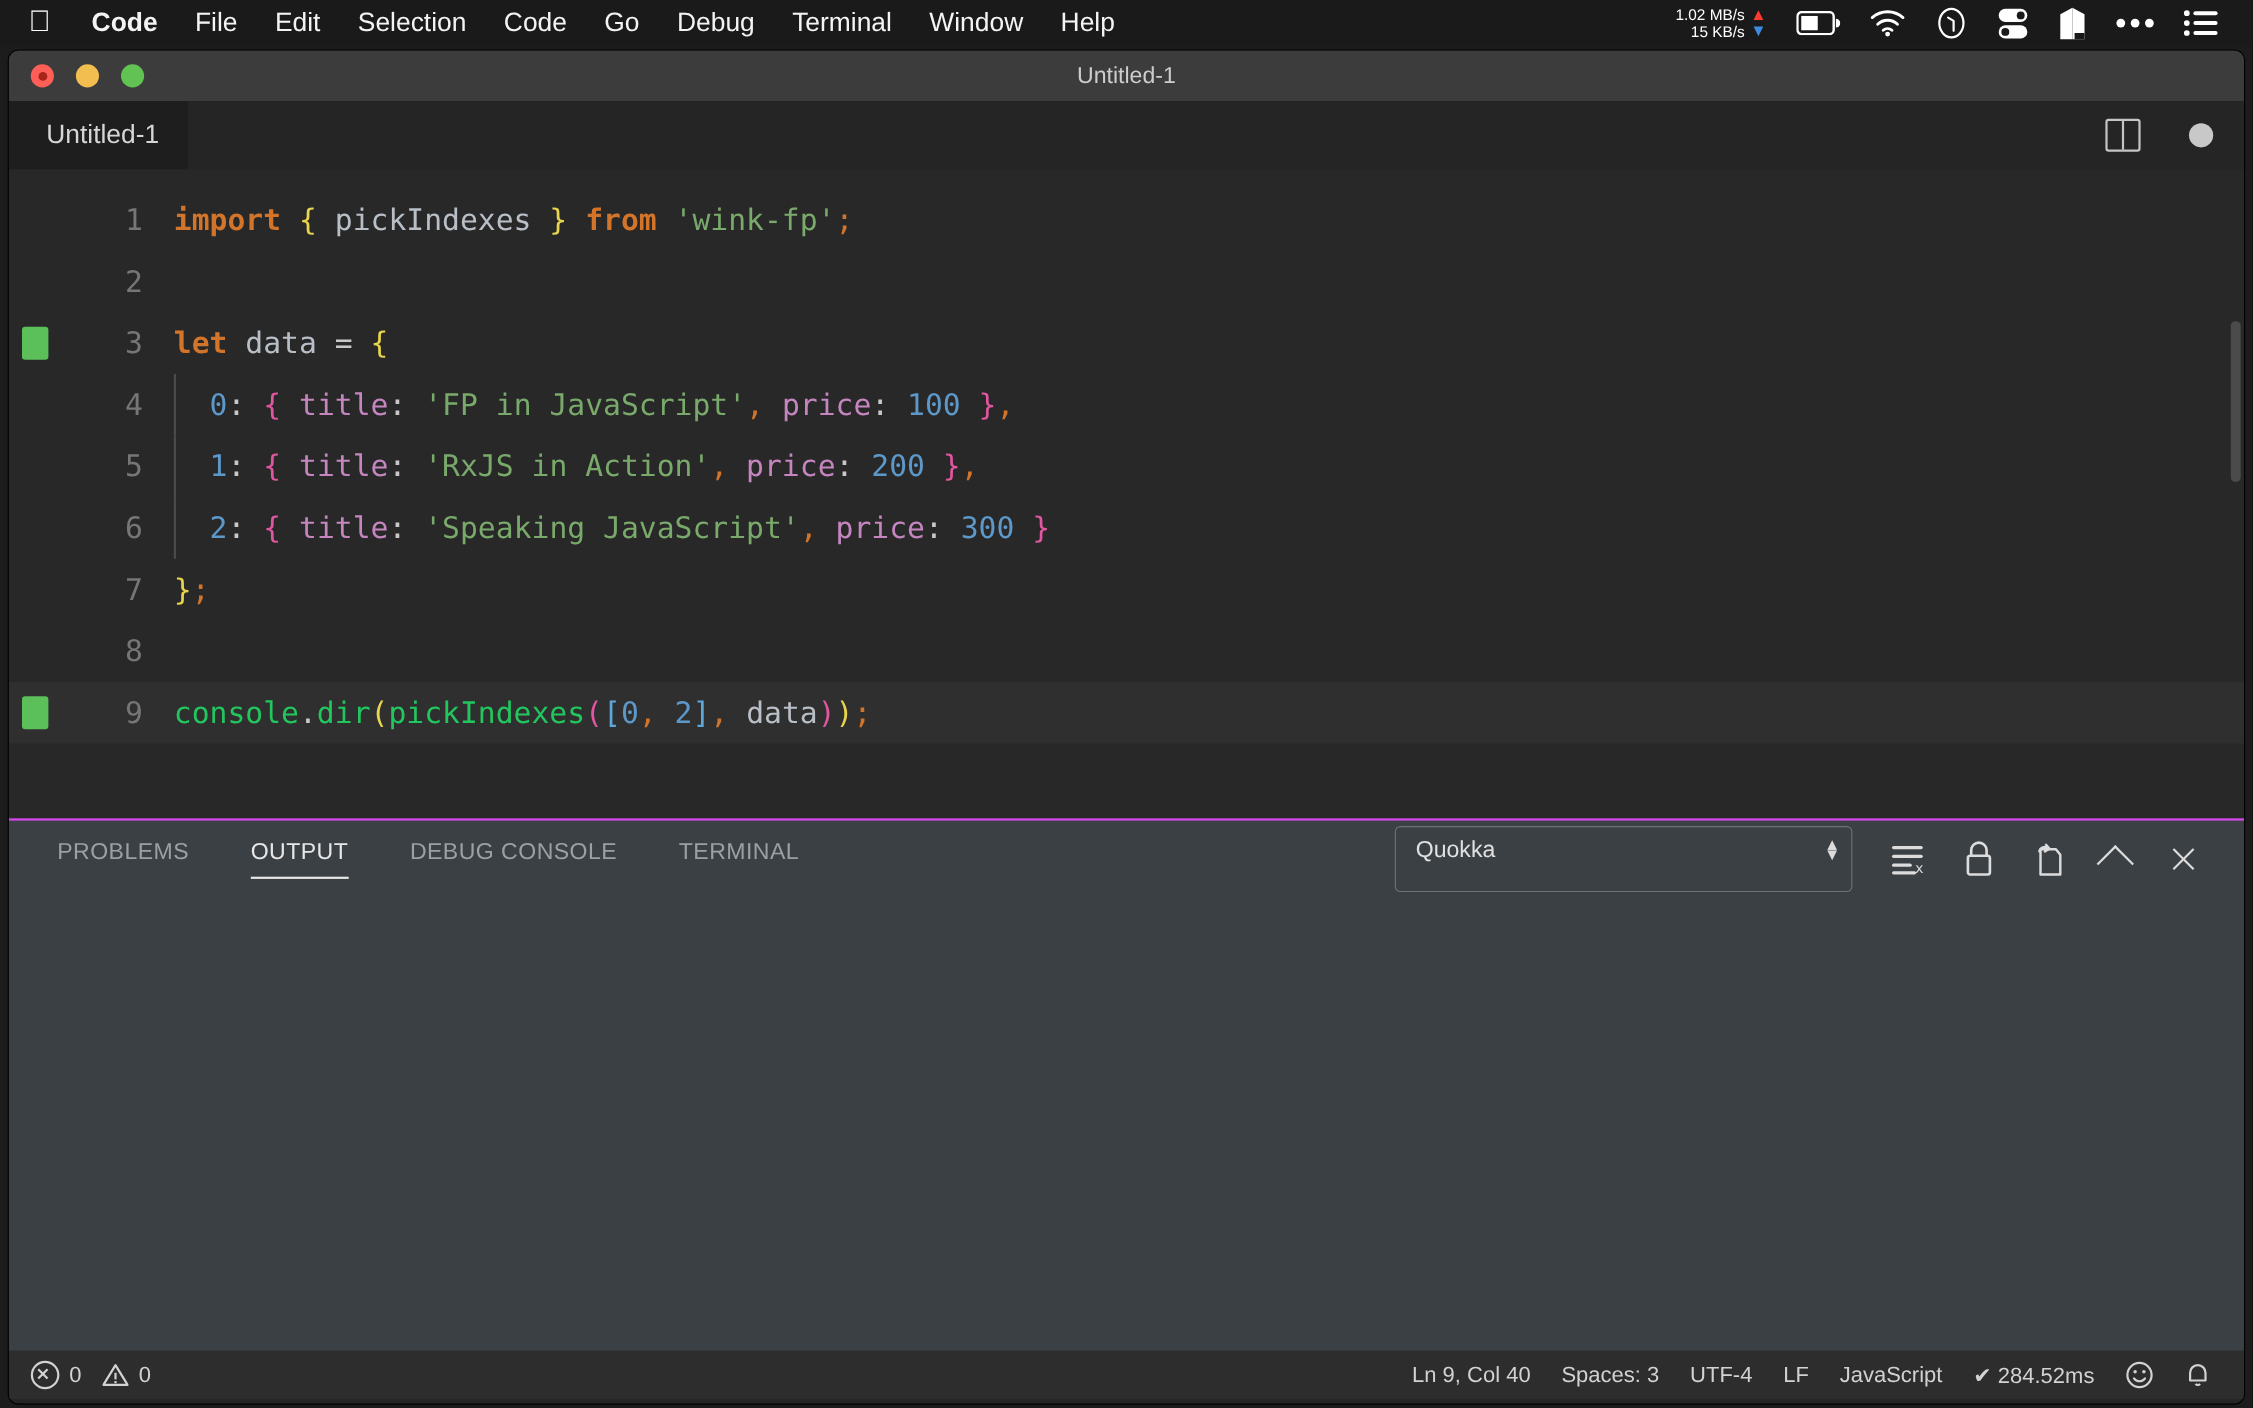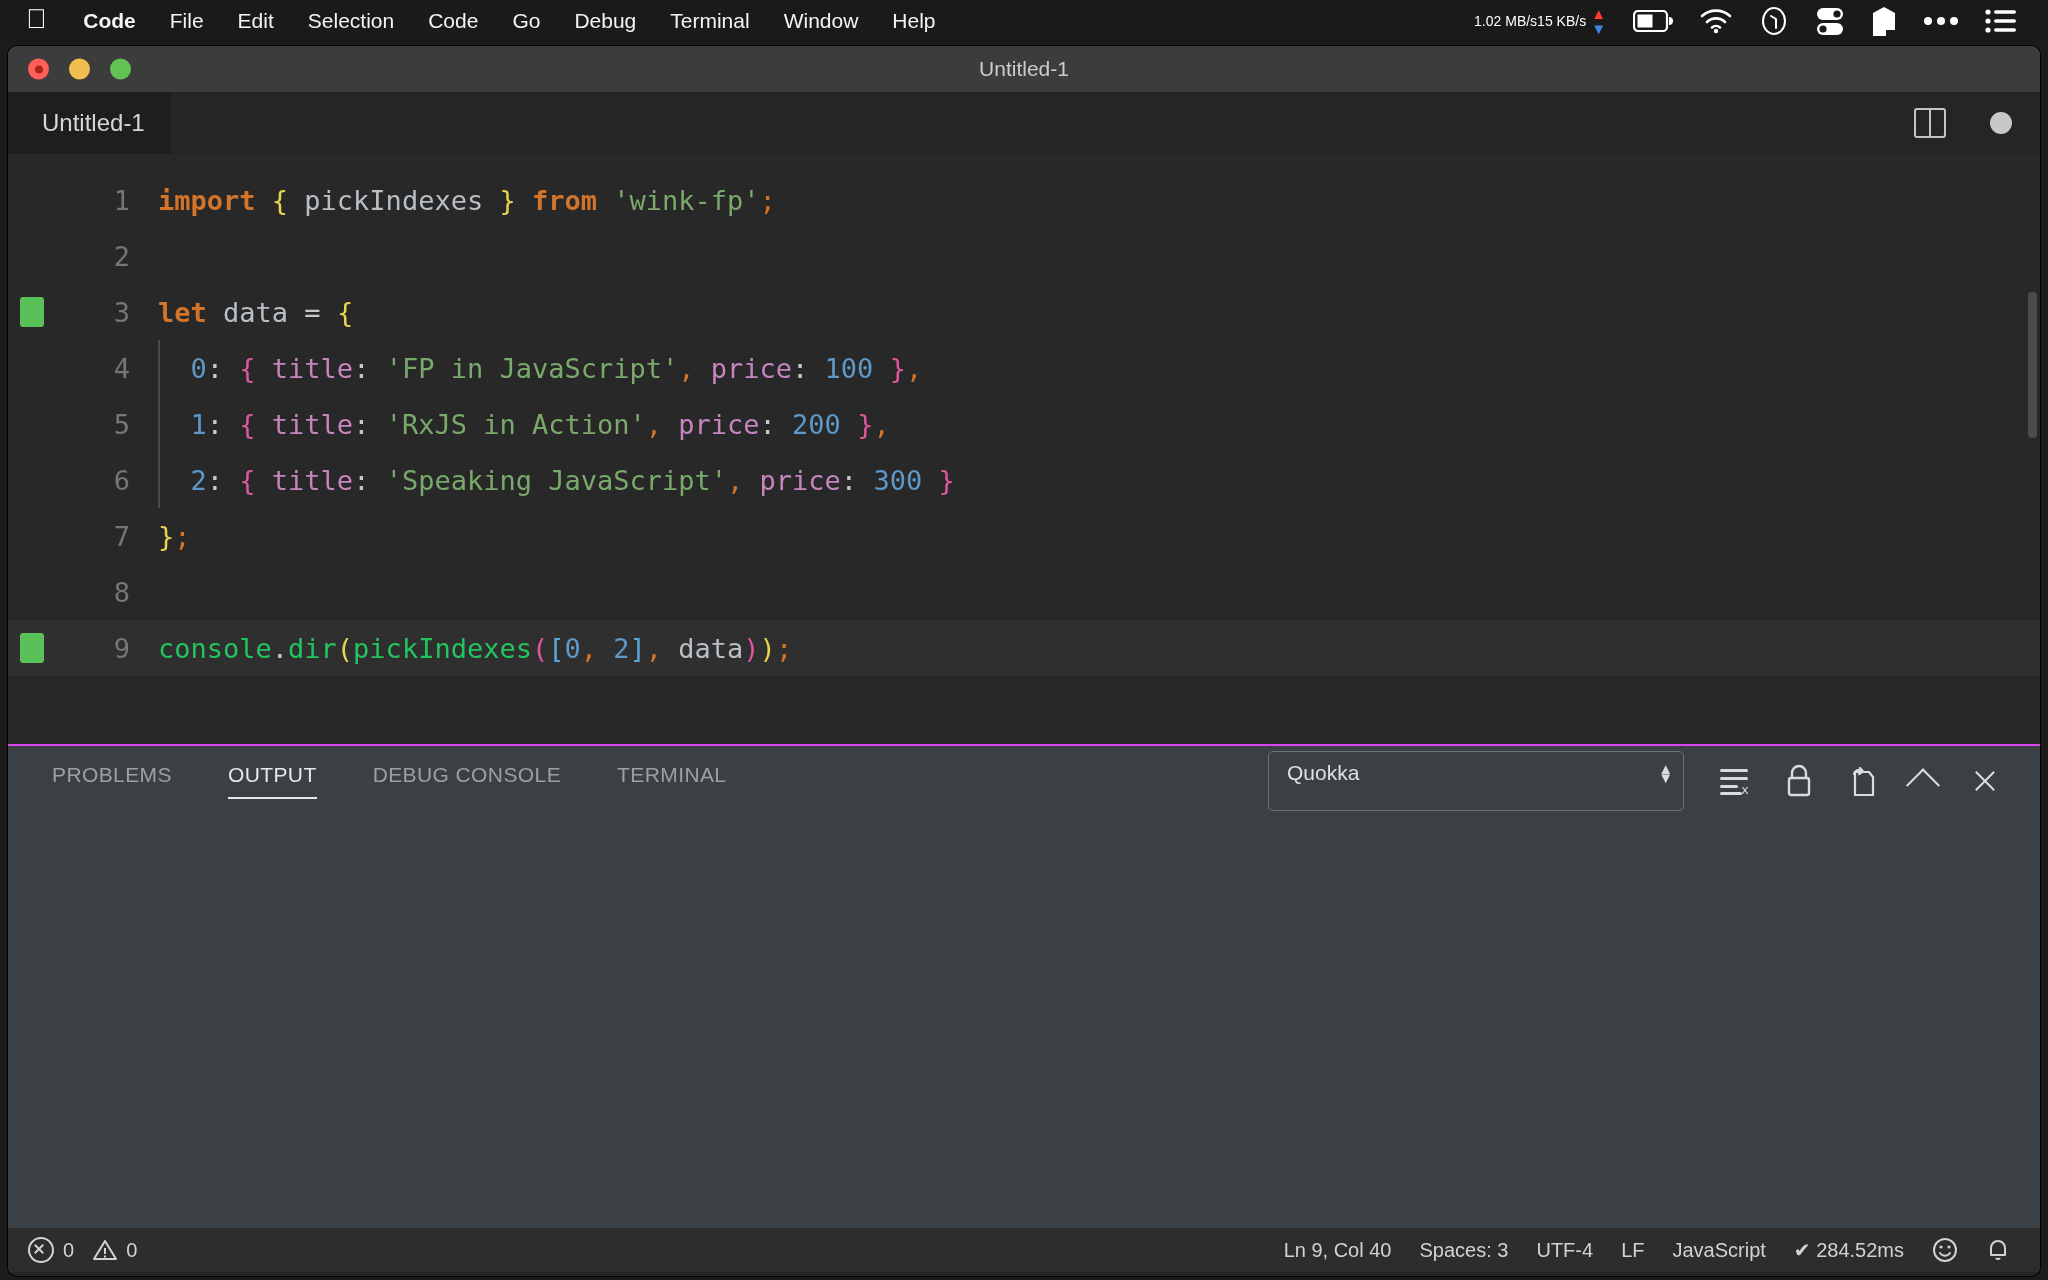--- a/index.html
+++ b/index.html
@@ -26,36 +26,36 @@
     display: flex; align-items: center;
     color: #f2f2f2;
   }
   .menubar-left { display: flex; align-items: center; gap: 0; padding-left: 22px; }
   .apple-logo {
     font-size: 27px; line-height: 1; color: #fff;
     padding: 0 20px 4px 4px;
     display: inline-block;
   }
   .menu-item {
-    font-size: 21px;
+    font-size: 24px;
     padding: 0 17px;
     white-space: nowrap;
     color: #f4f4f4;
   }
   .menu-item.bold { font-weight: bold; }
   .menubar-right {
     position: absolute; right: 0; top: 0; height: 42px;
     display: flex; align-items: center; gap: 0; padding-right: 18px;
   }
   .netspeed {
     display: flex; align-items: center; gap: 5px;
     margin-right: 14px;
   }
   .netspeed-nums {
-    display: flex; flex-direction: row;
+    display: flex; flex-direction: column;
     align-items: flex-end; justify-content: center;
     font-size: 14px; line-height: 16px; color: #fff;
   }
   .netspeed-arrows {
     display: flex; flex-direction: column;
     align-items: center; justify-content: center;
     line-height: 15px; font-size: 15px;
   }
   .arrow-up { color: #ff3b30; }
   .arrow-down { color: #3e8ae0; }

